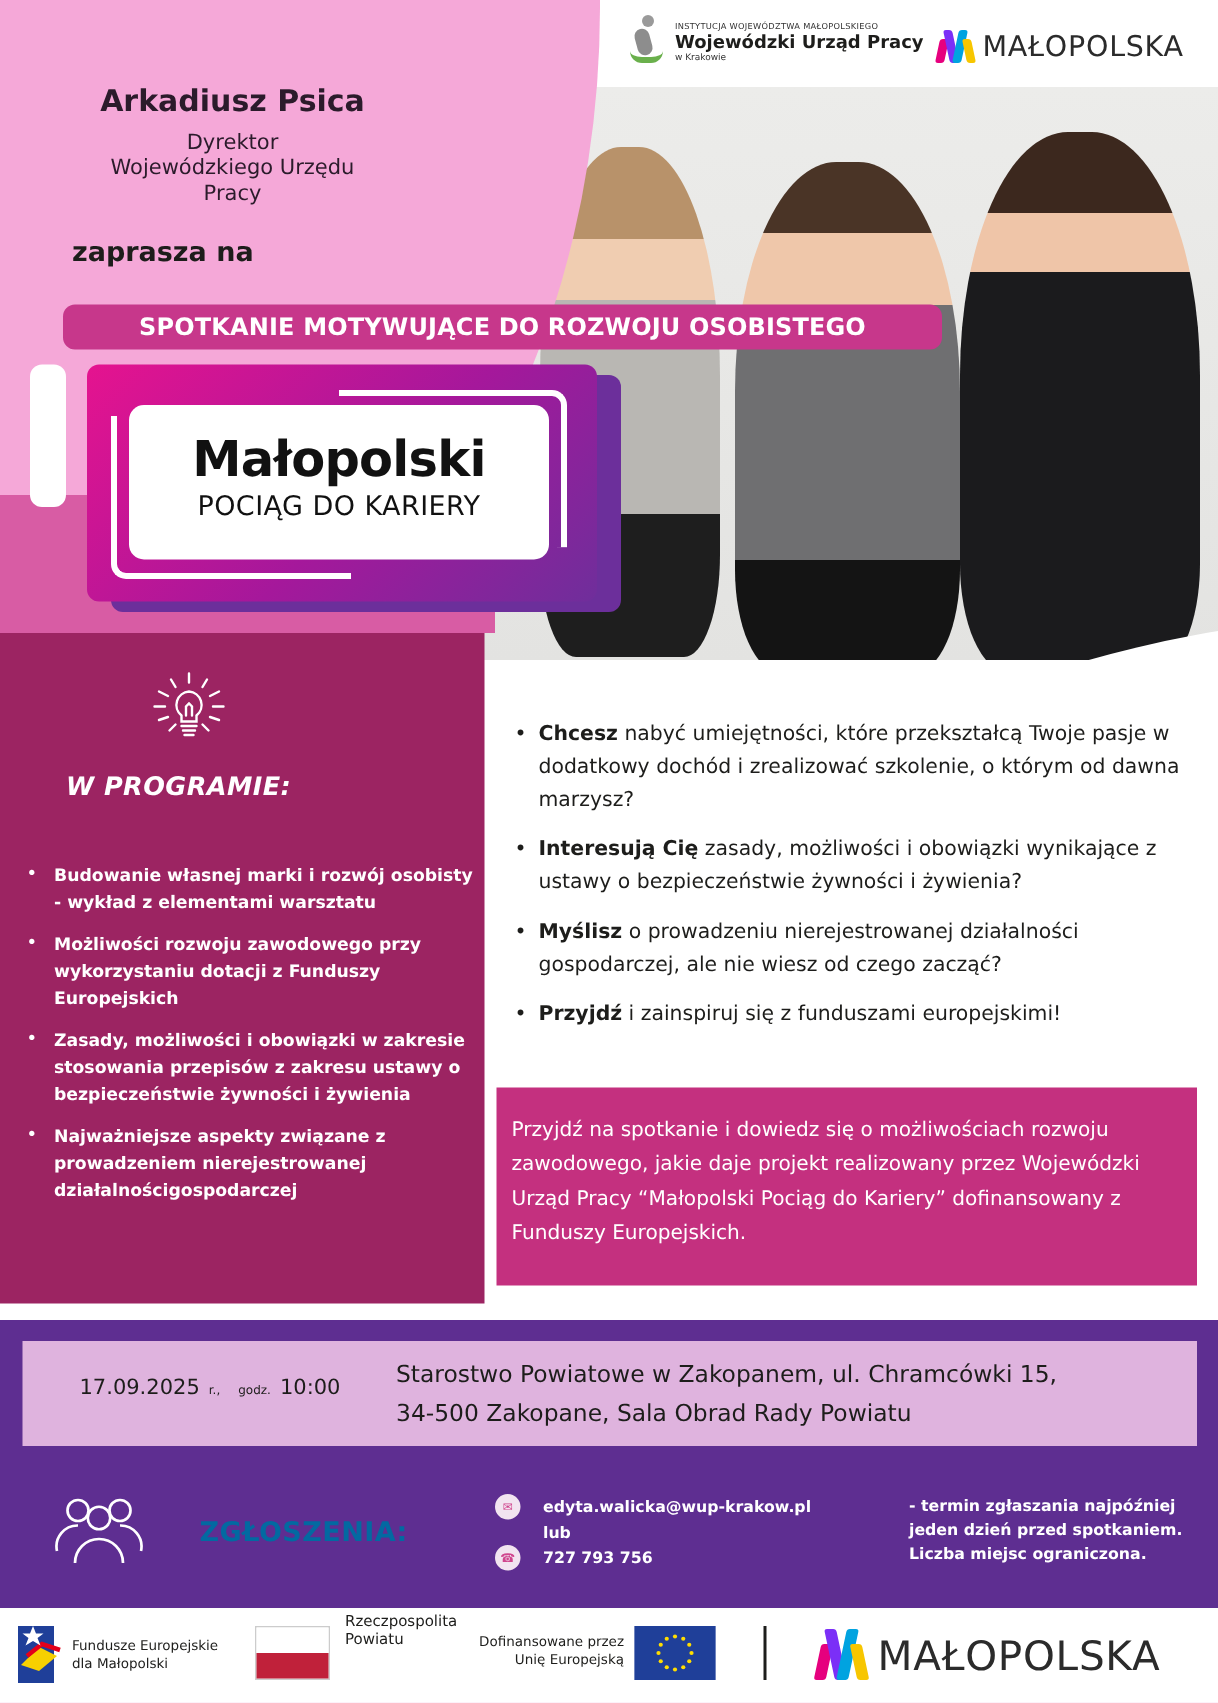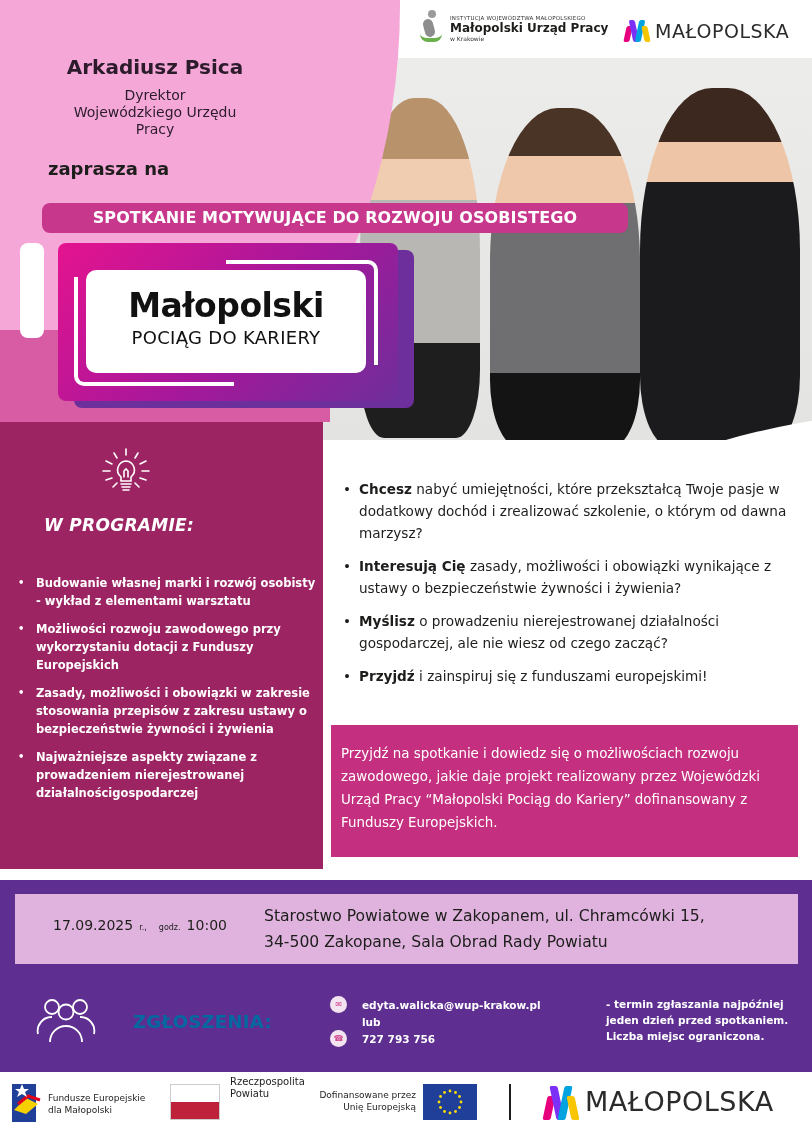--- a/index.html
+++ b/index.html
@@ -25,21 +25,21 @@
 
   .logo-wup { position: absolute; left: 420px; top: 10px; display: flex; align-items: center; gap: 6px; }
   .logo-wup .fig { width: 24px; height: 36px; position: relative; }
   .logo-wup .fig .head { position:absolute; left:8px; top:0; width:8px; height:8px; border-radius:50%; background:#9a9a9a; }
   .logo-wup .fig .body { position:absolute; left:4px; top:9px; width:10px; height:18px; border-radius:6px; background:#8d8d8d; transform: rotate(-15deg); }
   .logo-wup .fig .arrow { position:absolute; left:0; top:24px; width:22px; height:8px; border-bottom: 4px solid #6ab04c; border-radius: 0 0 12px 12px; }
   .logo-wup .small { font-size: 5.5px; color: #333; letter-spacing: 0.2px; }
   .logo-wup .big { font-size: 12px; color: #1d1d1b; font-weight: bold; }
   .logo-wup .city { font-size: 6px; color: #333; }
 
-  .mal-logo { display: flex; align-items: flex-start; gap: 6px; }
+  .mal-logo { display: flex; align-items: flex-end; gap: 6px; }
   .mal-logo .m { position: relative; width: 24px; height: 22px; }
   .mal-logo .m span { position: absolute; bottom: 0; width: 6px; border-radius: 2px; }
   .mal-logo .word { font-family: "DejaVu Sans", sans-serif; color: #2b2b2b; letter-spacing: 0.5px; }
   .mal-top { position: absolute; left: 625px; top: 20px; }
   .mal-top .word { font-size: 19px; }
 
   .banner { position: absolute; left: 42px; top: 203px; width: 586px; height: 30px; border-radius: 8px; background: #c7378b; color: #fff; font-weight: bold; font-size: 16px; text-align: center; line-height: 30px; letter-spacing: 0.1px; }
 
   .side-pill { position: absolute; left: 20px; top: 243px; width: 24px; height: 95px; border-radius: 8px; background: #fff; }
   .card-back { position: absolute; left: 74px; top: 250px; width: 340px; height: 158px; border-radius: 8px; background: #6c2f9b; }
@@ -121,21 +121,21 @@
   <div class="invite">zaprasza na</div>
 
   <div class="logo-wup">
     <div class="fig">
       <div class="head"></div>
         <div class="body"></div>
         <div class="arrow"></div>
     </div>
     <div>
       <div class="small">INSTYTUCJA WOJEWÓDZTWA MAŁOPOLSKIEGO</div>
-      <div class="big">Małopolski Urząd Pracy</div>
+      <div class="big">Wojewódzki Urząd Pracy</div>
       <div class="city">w Krakowie</div>
     </div>
   </div>
 
   <div class="mal-logo mal-top">
     <div class="m">
       <span style="left:0;height:16px;background:#e6007e;transform:skewX(-12deg);"></span>
       <span style="left:6px;height:22px;background:#7b2ff7;transform:skewX(12deg);"></span>
       <span style="left:12px;height:22px;background:#00a3e0;transform:skewX(-12deg);"></span>
       <span style="left:18px;height:16px;background:#f7c600;transform:skewX(12deg);"></span>

